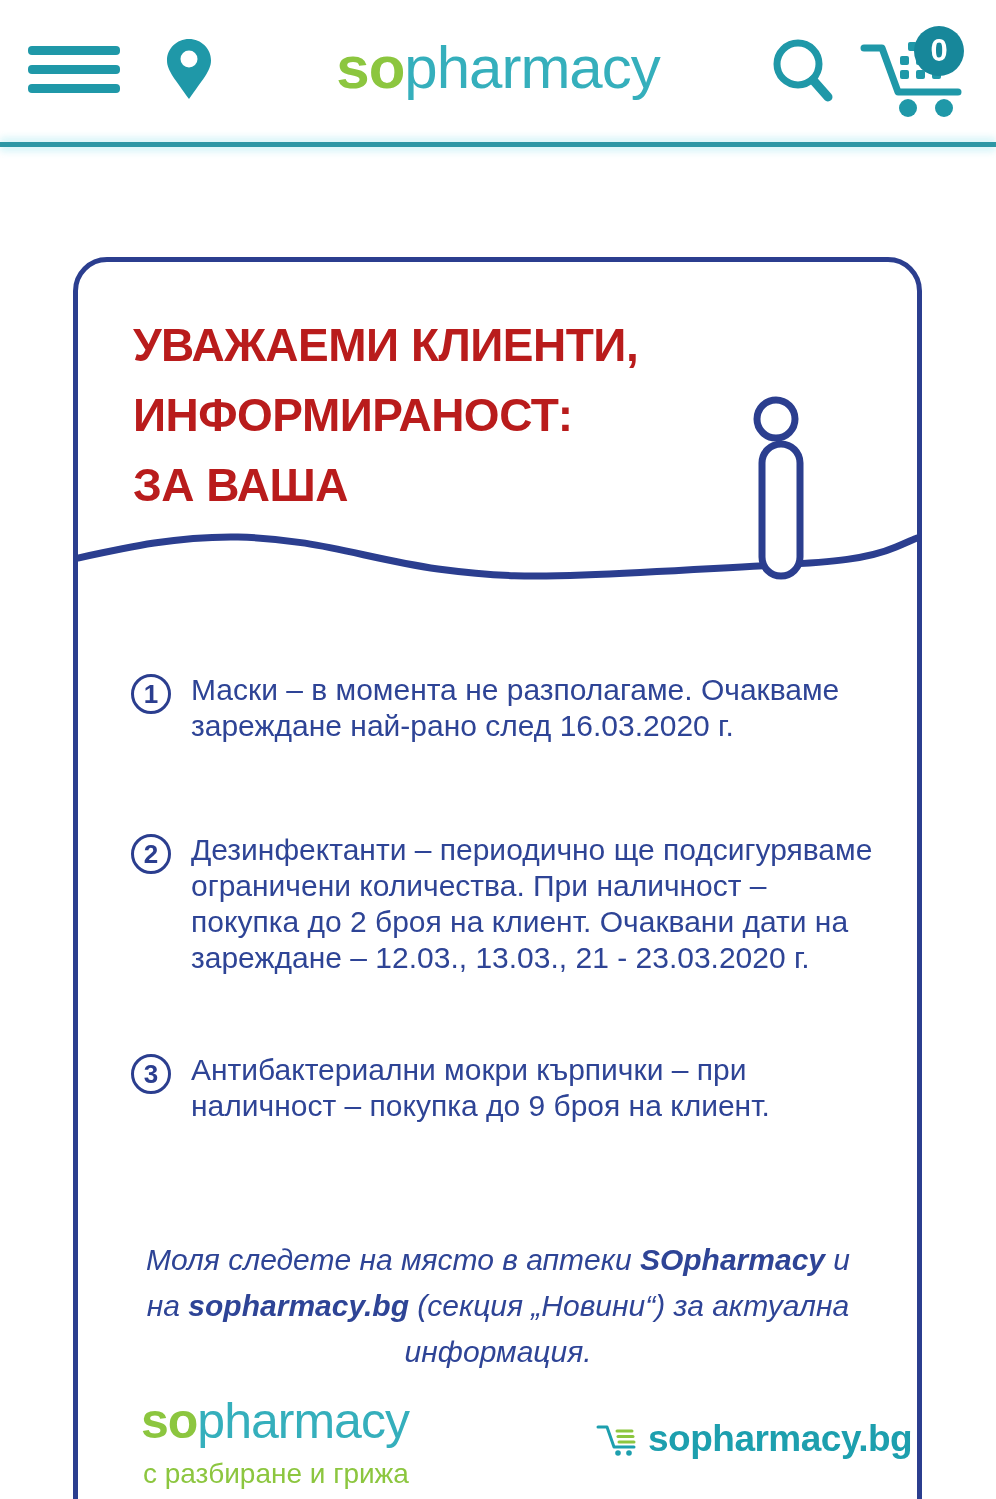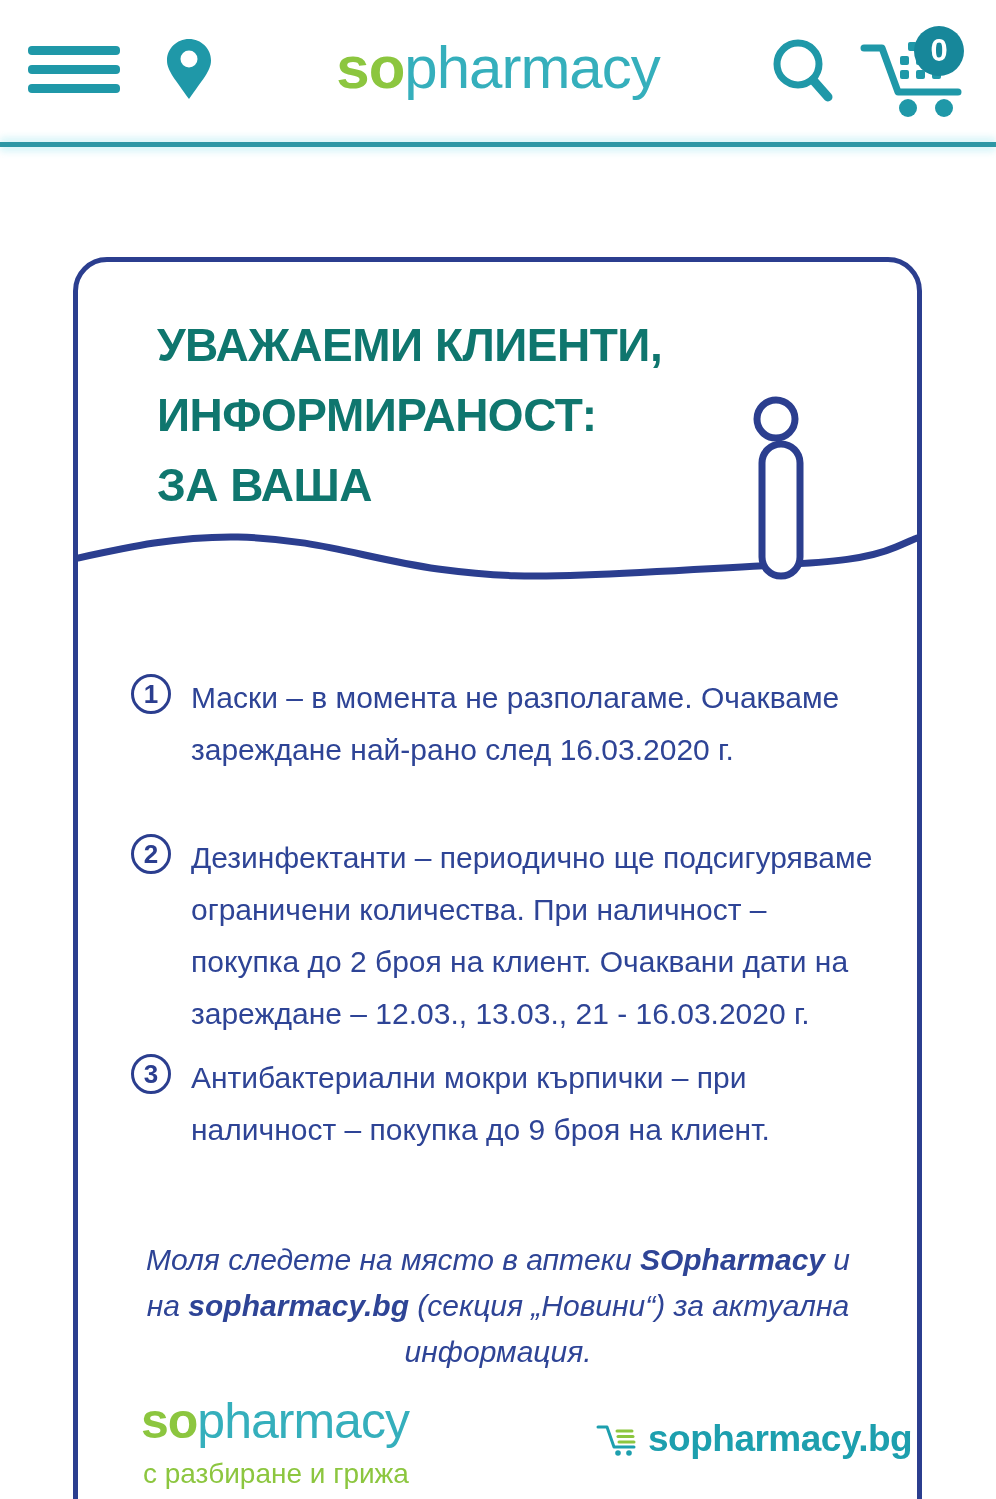--- a/index.html
+++ b/index.html
@@ -23,29 +23,29 @@
     background:#17879a;color:#fff;font-weight:700;font-size:31px;
     display:flex;align-items:center;justify-content:center;
   }
   .top-divider{position:absolute;left:0;top:142px;width:996px;height:5px;background:#2e97a5;
     box-shadow:0 -4px 7px rgba(140,225,235,.45),0 4px 7px rgba(140,225,235,.45);}
   
   .card{
     position:absolute;left:73px;top:257px;width:849px;height:1310px;
     border:5px solid #2b3e8f;border-radius:34px;background:#fff;box-sizing:border-box;
   }
-  .card-title{position:absolute;left:55px;top:48px;color:#0f766e;font-weight:700;
-    font-size:46px;line-height:70px;letter-spacing:-.5px;margin-left:24px;}
+  .card-title{position:absolute;left:55px;top:48px;color:#b91c1c;font-weight:700;
+    font-size:46px;line-height:70px;letter-spacing:-.5px;}
   .wave-svg{position:absolute;left:0;top:0;width:839px;height:340px;}
   .n-item{position:absolute;left:53px;display:flex;align-items:flex-start;}
   .n-item .num{
     flex:0 0 auto;width:34px;height:34px;border:3px solid #2b3e8f;border-radius:50%;
     color:#2b3e8f;font-weight:700;font-size:26px;line-height:34px;text-align:center;margin-top:2px;
   }
-  .n-item .txt{margin-left:20px;width:690px;color:#2e4496;font-size:30px;line-height:52px;}
+  .n-item .txt{margin-left:20px;width:690px;color:#2e4496;font-size:30px;line-height:36px;}
   .item-1{top:410px;} .item-2{top:570px;} .item-3{top:790px;}
   .footnote{
     position:absolute;left:60px;top:975px;width:720px;text-align:center;
     color:#2e4496;font-style:italic;font-size:30px;line-height:46px;
   }
   .footnote b{font-weight:700;}
   
   .foot-logo{position:absolute;left:63px;top:1132px;font-size:50px;letter-spacing:-1px;line-height:54px;}
   .foot-logo .so{font-weight:700;color:#8cc63f;}
   .foot-logo .ph{font-weight:400;color:#35afbc;}
@@ -118,21 +118,21 @@
     <div>ЗА ВАША</div>
   </div>
 
   <div class="n-item item-1">
     <div class="num">1</div>
     <div class="txt">Маски – в момента не разполагаме. Очакваме зареждане най-рано след 16.03.2020 г.</div>
   </div>
 
   <div class="n-item item-2">
     <div class="num">2</div>
-    <div class="txt">Дезинфектанти – периодично ще подсигуряваме ограничени количества. При наличност – покупка до 2 броя на клиент. Очаквани дати на зареждане – 12.03., 13.03., 21 - 16.03.2020 г.</div>
+    <div class="txt">Дезинфектанти – периодично ще подсигуряваме ограничени количества. При наличност – покупка до 2 броя на клиент. Очаквани дати на зареждане – 12.03., 13.03., 21 - 23.03.2020 г.</div>
   </div>
 
   <div class="n-item item-3">
     <div class="num">3</div>
     <div class="txt">Антибактериални мокри кърпички – при наличност – покупка до 9 броя на клиент.</div>
   </div>
 
   <div class="footnote"><span>Моля следете на място в аптеки </span><b>SOpharmacy</b><span> и на </span><b>sopharmacy.bg</b><span> (секция „Новини“) за актуална информация.</span></div>
 
   <div class="foot-logo">

